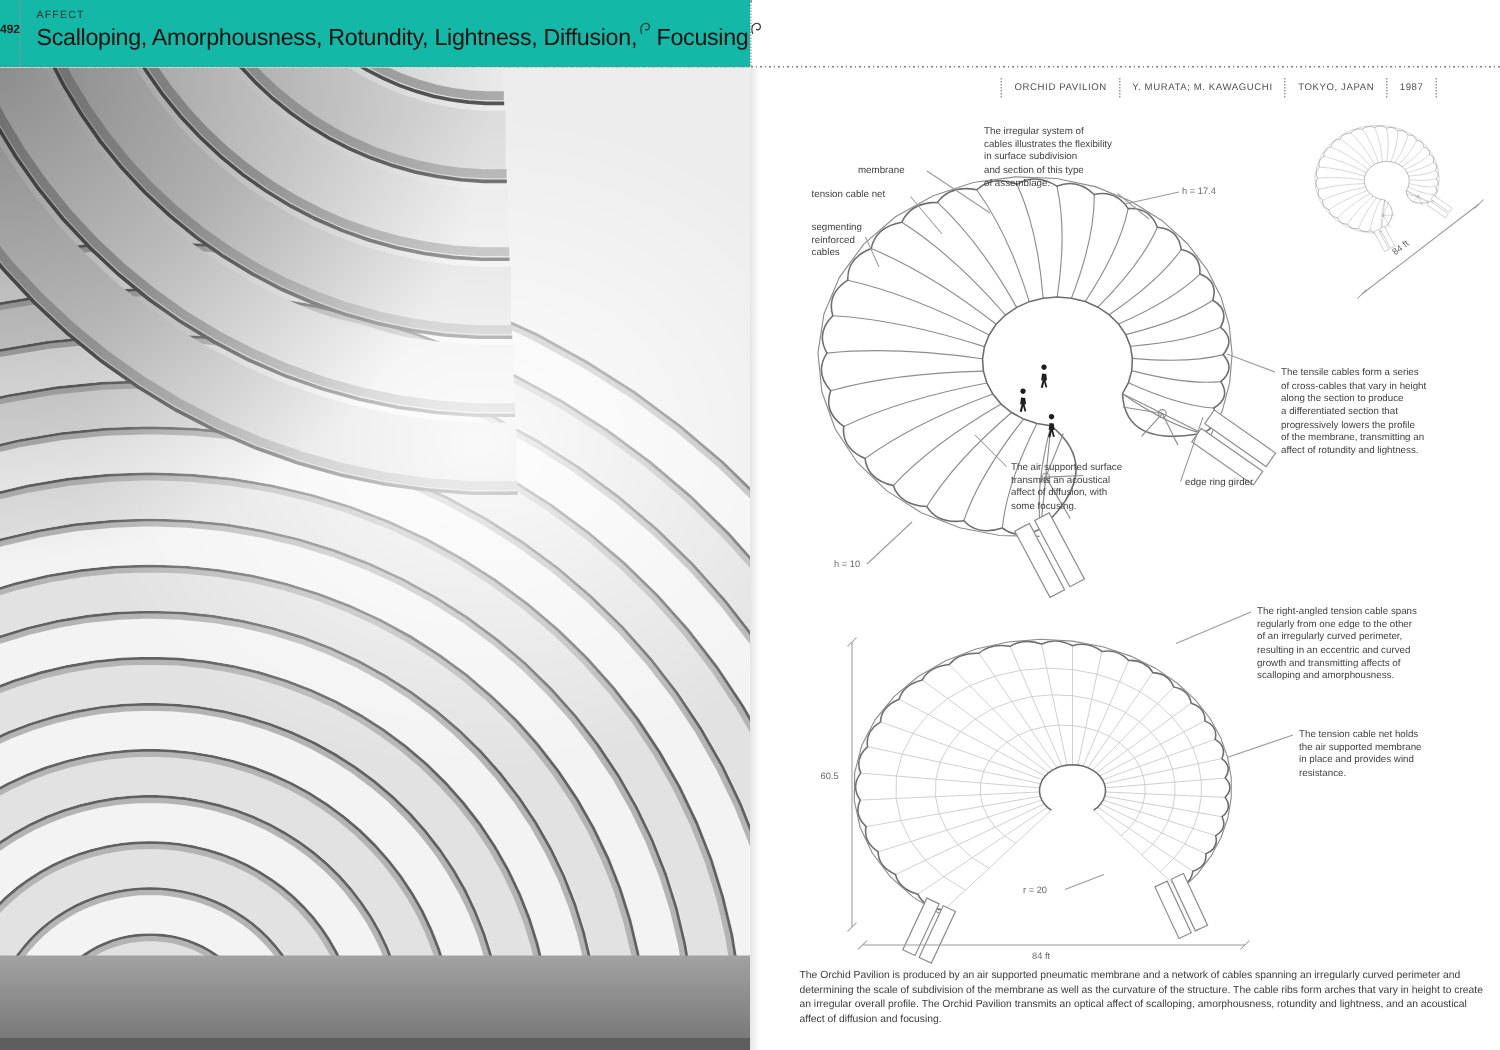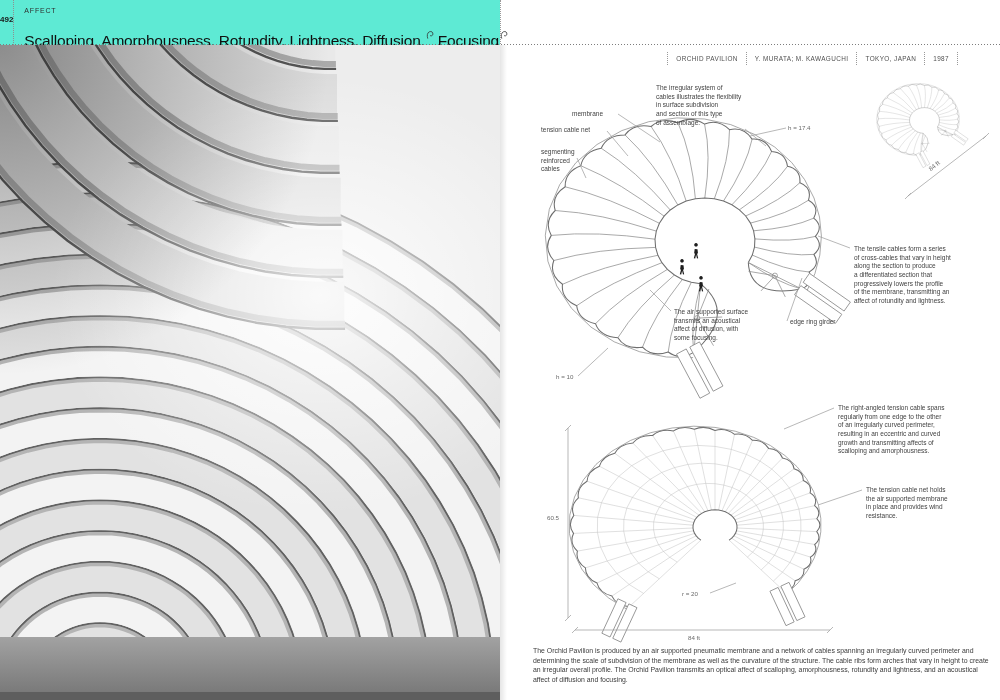--- a/index.html
+++ b/index.html
@@ -1,29 +1,29 @@
 <!DOCTYPE html>
 <html><head>
 <meta charset="utf-8">
 <style>
   html,body{margin:0;padding:0;background:#e8e8e8;}
   .spread{position:relative;width:1000px;height:700px;background:#ffffff;overflow:hidden;
           font-family:"Liberation Sans",sans-serif;color:#222;}
   
-  .hdr{position:absolute;top:0;height:45px;background:#5eead4;}
+  .hdr{position:absolute;top:0;height:45px;background:#14b8a6;}
   .hdr-left{left:0;width:500px;display:flex;}
   .hdr-right{right:0;width:500px;display:flex;justify-content:flex-end;}
   .numcell{width:37px;box-sizing:border-box;text-align:center;font-size:8px;font-weight:bold;
            padding-top:15px;color:#1a1a1a;}
   .numcell.l{border-right:1px dotted #8f8f8f;}
   .numcell.r{border-left:1px dotted #8f8f8f;}
   .hdr-body{padding:7px 10px 0 10px;}
   .hdr-body.r{text-align:right;}
   .cat{font-size:7px;letter-spacing:0.8px;color:#2e2e2e;}
-  .ptitle{font-size:15.5px;letter-spacing:-0.2px;color:#101010;margin-top:16px;white-space:nowrap;}
+  .ptitle{font-size:15.5px;letter-spacing:-0.2px;color:#101010;margin-top:0;white-space:nowrap;}
   .t2{margin-left:4px;}
   .affect-icon{width:8px;height:10px;vertical-align:6px;margin-left:1px;}
   .hrule{position:absolute;left:0;top:44px;width:1000px;height:1px;
          background-image:repeating-linear-gradient(to right,#7d7d7d 0 1px,transparent 1px 3px);}
   .gutter-dot{position:absolute;left:500px;top:0;height:44px;width:0;border-left:1px dotted #9a9a9a;}
   .fold{position:absolute;left:500px;top:45px;width:7px;height:655px;
         background:linear-gradient(to right,rgba(0,0,0,0.10),rgba(0,0,0,0));}
   
   .photo{position:absolute;left:0;top:45px;width:500px;height:655px;overflow:hidden;background:#ededed;}
   

